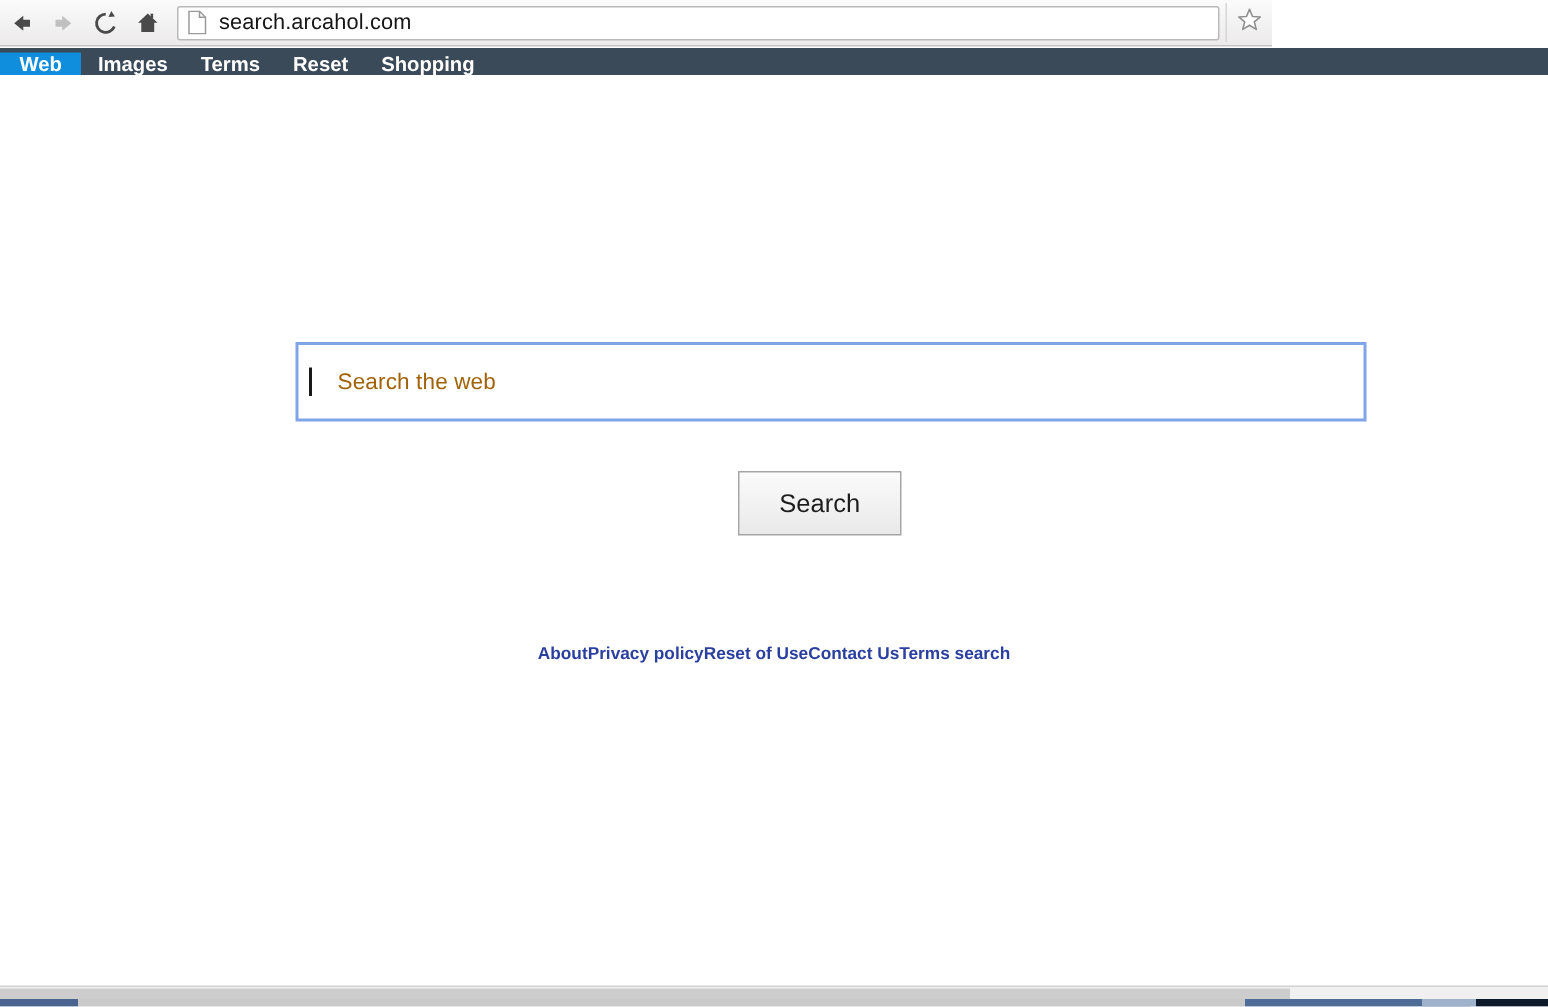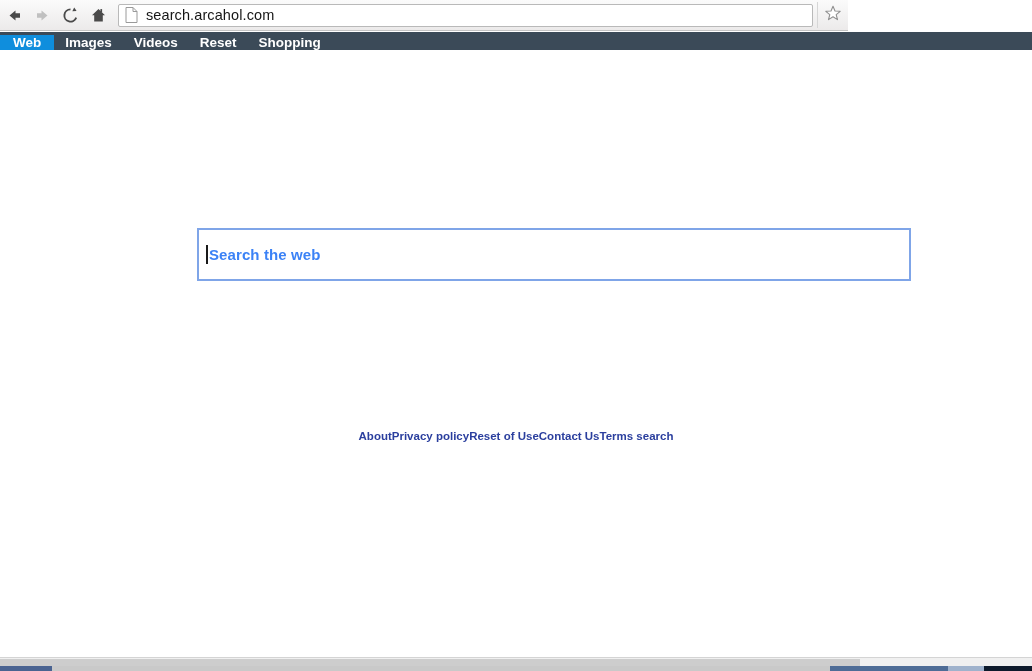--- a/index.html
+++ b/index.html
@@ -117,24 +117,24 @@
   }
   #caret {
     width: 2px;
     height: 19px;
     background: #1a1a1a;
     margin-left: 7px;
     flex: 0 0 auto;
   }
   #search-placeholder {
     font-size: 15px;
-    font-weight: bold;
-    color: #3b82f6;
-    font-family: "Liberation Sans", sans-serif;
-    margin-left: 1px;
+    font-weight: normal;
+    color: #a16207;
+    font-family: "Liberation Sans", sans-serif;
+    margin-left: 17px;
     letter-spacing: 0.1px;
   }
 
   #search-button {
     position: absolute;
     left: 492px;
     top: 252px;
     width: 109px;
     height: 43px;
     background: linear-gradient(#fbfbfb, #e9e9e9);
@@ -261,37 +261,40 @@
 </div>
 
 <div id="site-nav">
   <div class="nav-item active">
     <span>Web</span>
   </div>
   <div class="nav-item">
     <span>Images</span>
   </div>
   <div class="nav-item">
-    <span>Videos</span>
+    <span>Terms</span>
   </div>
   <div class="nav-item">
     <span>Reset</span>
   </div>
   <div class="nav-item">
     <span>Shopping</span>
   </div>
 </div>
 
 <div id="main">
 
   <div id="search-box" title="Search the web">
     <div id="caret"></div>
     <span id="search-placeholder">Search the web</span>
   </div>
 
+  <button id="search-button">
+    <span>Search</span>
+  </button>
 
   <div id="footer-links">
     <a class="footer-link">About</a>
     <a class="footer-link">Privacy policy</a>
     <a class="footer-link">Reset of Use</a>
     <a class="footer-link">Contact Us</a>
     <a class="footer-link">Terms search</a>
   </div>
 </div>
 

